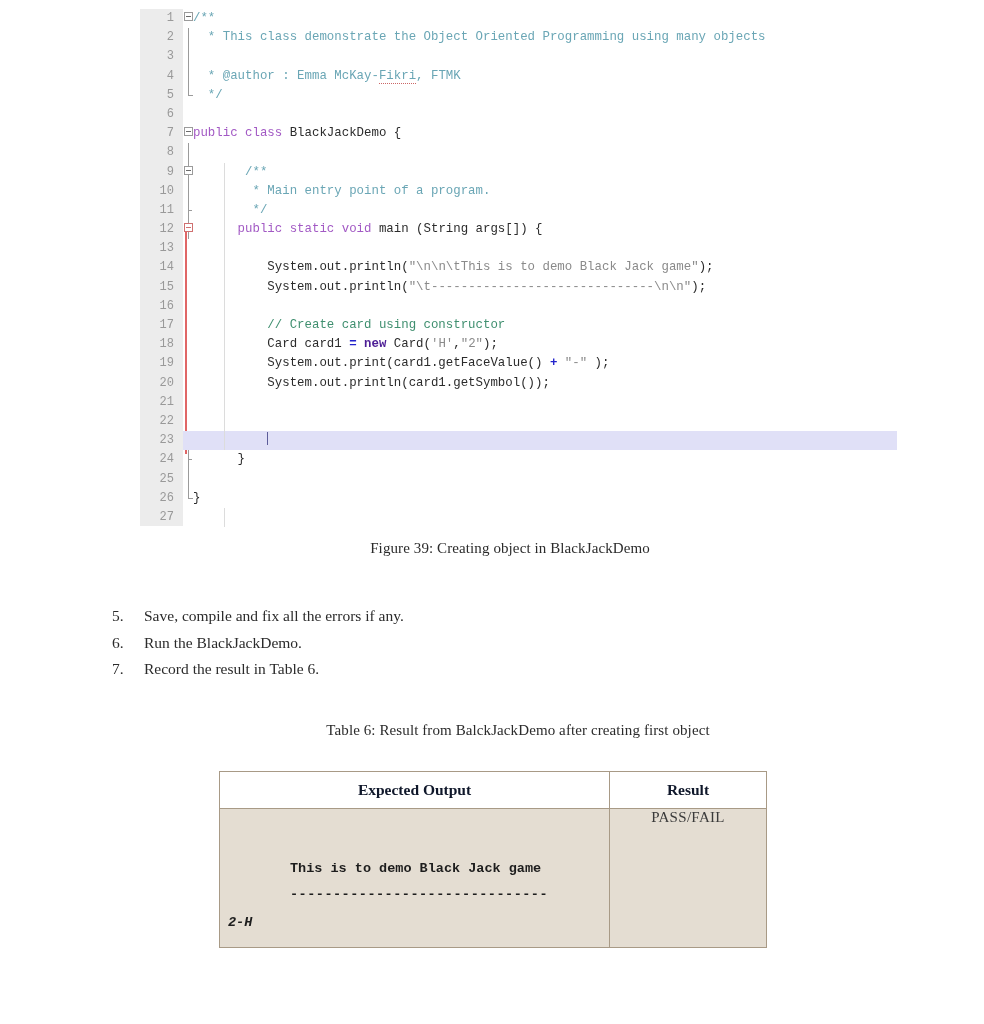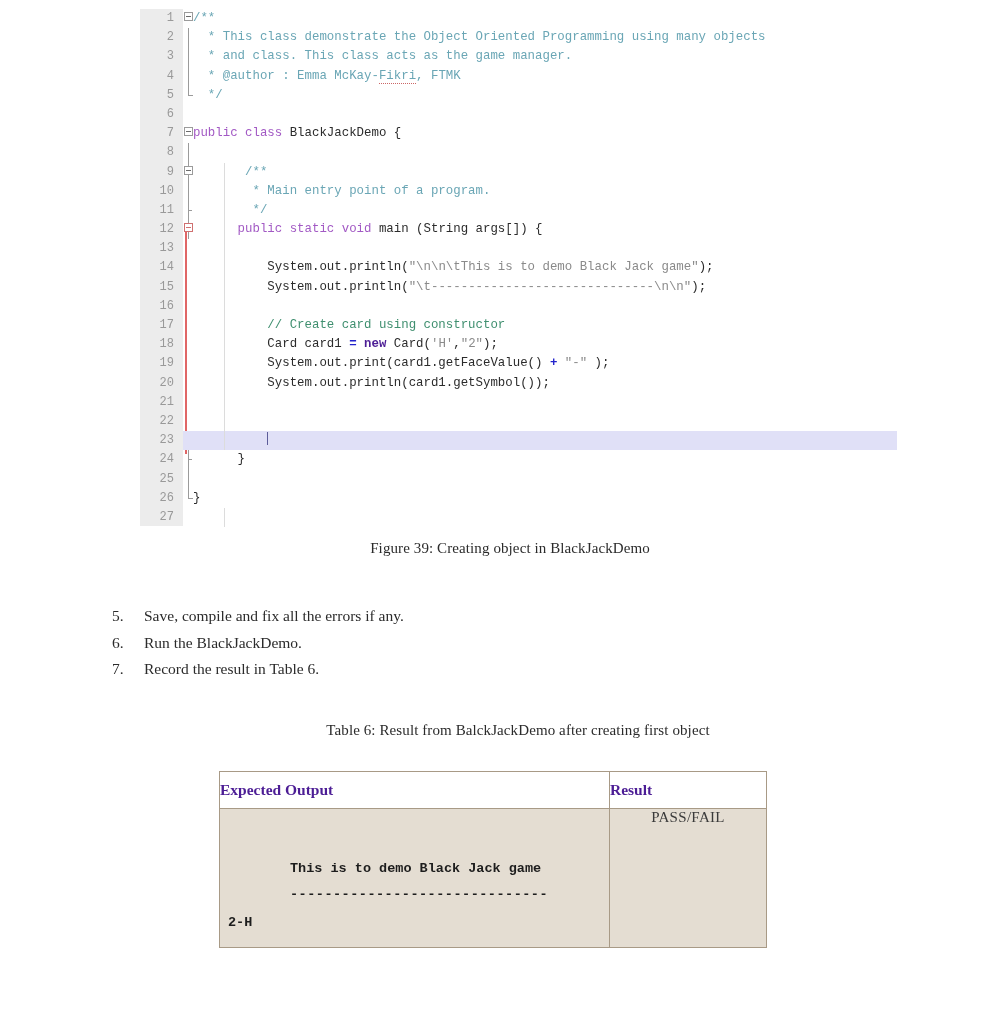--- a/index.html
+++ b/index.html
@@ -224,46 +224,46 @@
   }
   #result-table th,
   #result-table td {
     border: 1.5px solid #a89a86;
     padding: 0;
     vertical-align: top;
   }
   #result-table thead th {
     background: #ffffff;
     height: 36px;
-    text-align: left;
+    text-align: center;
     vertical-align: middle;
     font-size: 15.5px;
     font-weight: bold;
-    color: #4c1d95;
+    color: #0f172a;
   }
   #result-table tbody td {
     background: #e4ddd2;
     height: 138px;
   }
   .out-cell {
     position: relative;
     height: 138px;
     padding-left: 48px;
   }
   .out-line {
     position: absolute;
     font-family: "Liberation Mono", "DejaVu Sans Mono", monospace;
     font-size: 13.5px;
     font-weight: bold;
     color: #1d1d1d;
     white-space: pre;
   }
   #out-line-1 { left: 70px; top: 52px; }
   #out-line-2 { left: 70px; top: 78px; letter-spacing: .5px; }
-  #out-line-3 { left: 8px;  top: 106px; }
+  #out-line-3 { left: 8px;  top: 106px; font-style: italic; }
   .result-cell {
     text-align: center;
     vertical-align: middle;
     font-size: 15px;
     color: #3a3a3a;
     letter-spacing: .3px;
   }
 </style>
 </head>
 <body>
@@ -283,21 +283,20 @@
 
     <div class="code-line">
       <span class="ln">2</span>
       <span class="foldline"></span>
       <span class="code-text"><span class="tk-comment">  * This class demonstrate the Object Oriented Programming using many objects</span></span>
     </div>
 
     <div class="code-line">
       <span class="ln">3</span>
       <span class="foldline"></span>
-      <span class="code-text"><span class="tk-comment">  * and class. This class acts as the game manager.</span></span>
     </div>
 
     <div class="code-line">
       <span class="ln">4</span>
       <span class="foldline"></span>
       <span class="code-text"><span class="tk-comment">  * @author : Emma McKay-</span><span class="tk-comment tk-spell">Fikri</span><span class="tk-comment">, FTMK</span></span>
     </div>
 
     <div class="code-line">
       <span class="ln">5</span>

